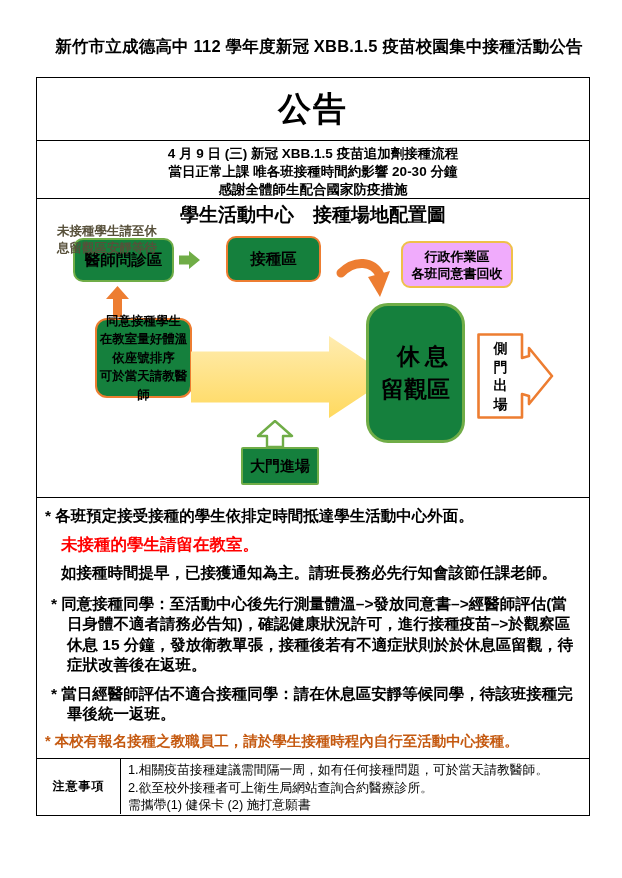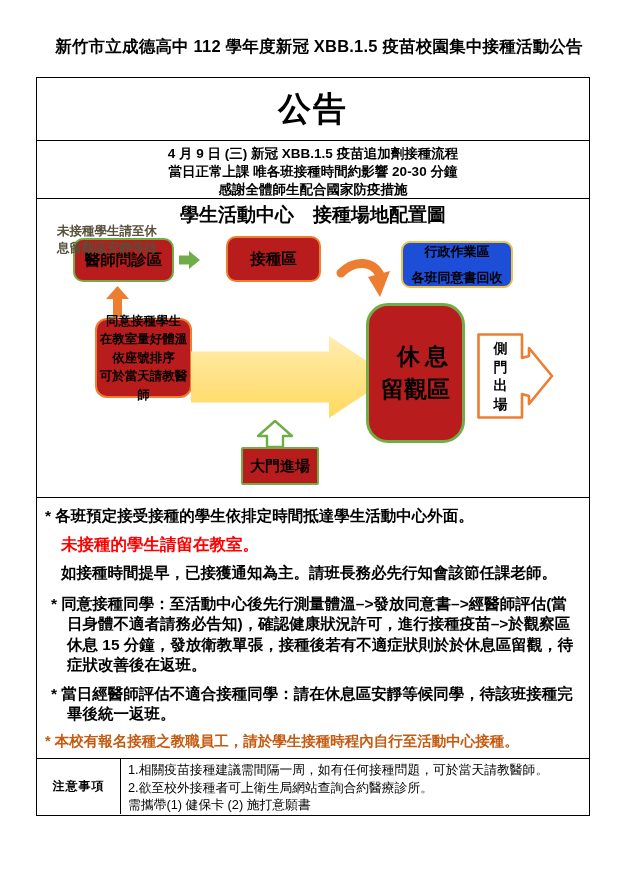--- a/index.html
+++ b/index.html
@@ -24,28 +24,28 @@
   #sec-announce{height:63px;display:flex;align-items:center;justify-content:center;}
   #announce-heading{font-size:33px;font-weight:700;letter-spacing:2px;}
   #sec-schedule{height:58px;text-align:center;padding-top:4px;}
   .sched-line{font-size:13.5px;font-weight:700;line-height:18px;}
   #sec-map{height:299px;position:relative;}
   #map-heading{width:100%;text-align:center;margin-top:3px;font-size:19px;font-weight:700;}
   #sec-notes{height:261px;padding:6px 10px 0 8px;}
   #sec-table{height:55px;border-bottom:none;display:flex;}
   
   .node{
-    position:absolute;box-sizing:border-box;background:#b91c1c;
+    position:absolute;box-sizing:border-box;background:#15803d;
     display:flex;flex-direction:column;align-items:center;justify-content:center;
     font-weight:700;text-align:center;
   }
   #doctor-box{left:36px;top:39px;width:101px;height:44px;border:2px solid #70AD47;border-radius:10px;font-size:15.5px;}
   #vacc-box{left:189px;top:37px;width:95px;height:46px;border:2px solid #ED7D31;border-radius:10px;font-size:15.5px;}
   #admin-box{left:364px;top:42px;width:112px;height:47px;border:2px solid #EFC04A;border-radius:9px;
-             background:#1d4ed8;font-size:13px;line-height:17px;justify-content:space-between;}
+             background:#f0abfc;font-size:13px;line-height:17px;}
   #consent-box{left:58px;top:119px;width:97px;height:80px;border:2px solid #ED7D31;border-radius:12px;
                font-size:12.5px;line-height:18.5px;}
   #rest-box{left:329px;top:104px;width:99px;height:140px;border:3px solid #70AD47;border-radius:22px;
             font-size:23px;line-height:33px;}
   #rest-line1{letter-spacing:5px;margin-left:19px;}
   #entrance-box{left:204px;top:248px;width:78px;height:38px;border:2.5px solid #70AD47;border-radius:2px;font-size:15px;}
   
   #green-right-arrow{left:142px;top:52px;}
   #orange-up-arrow{left:69px;top:87px;}
   #curved-arrow{left:298px;top:58px;}

